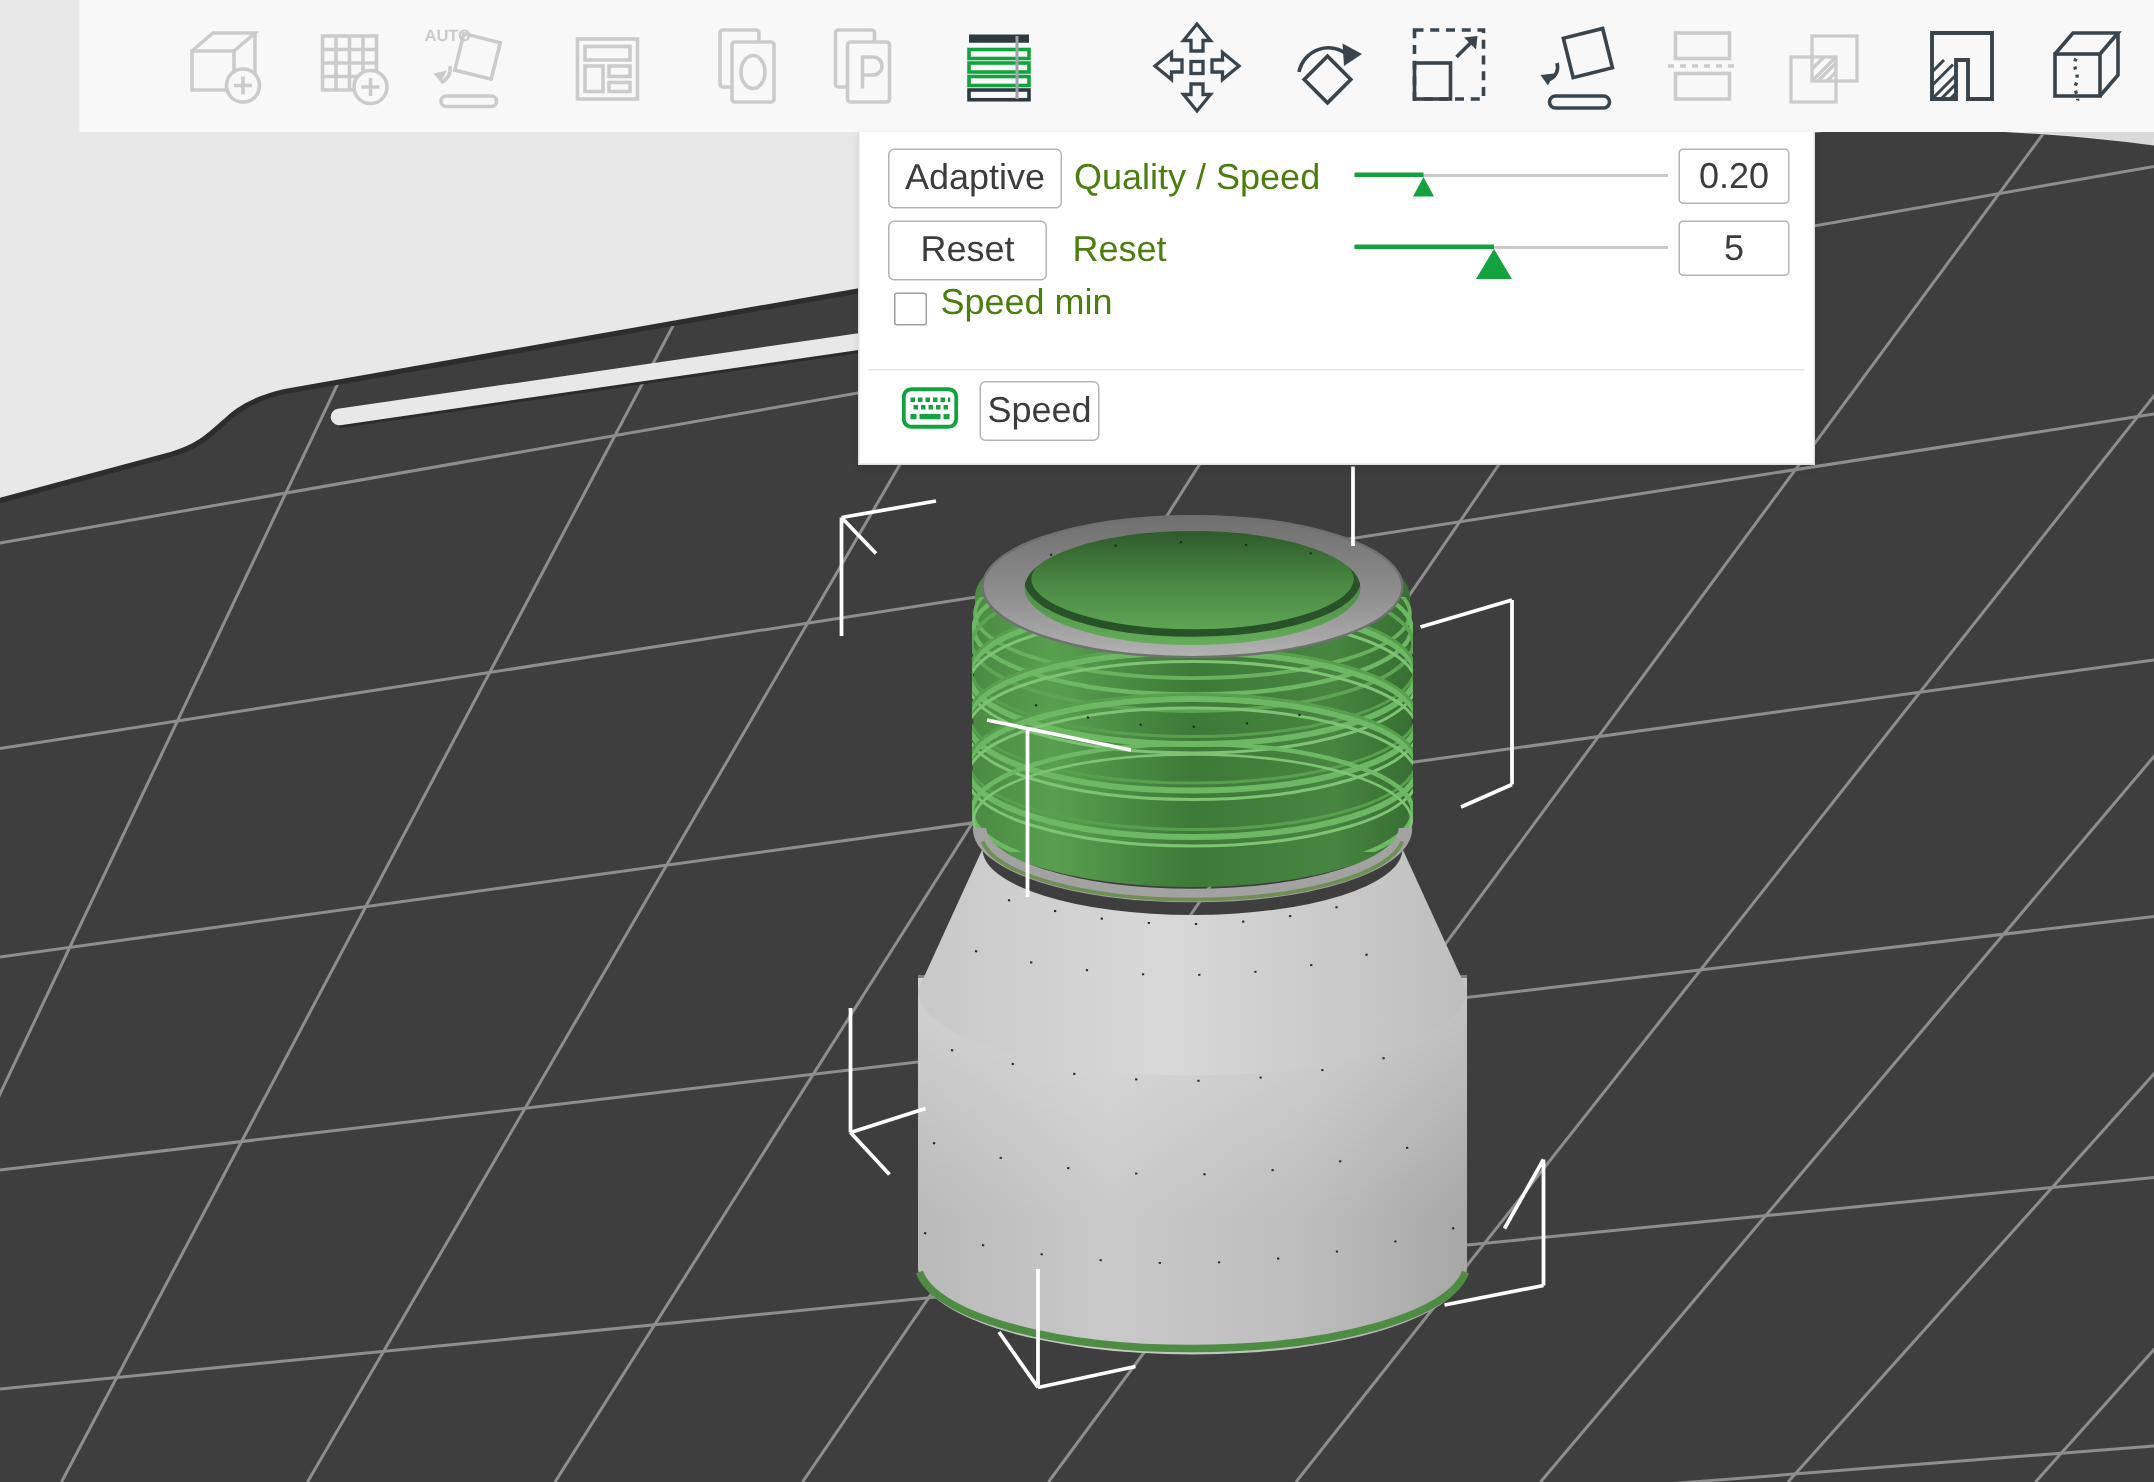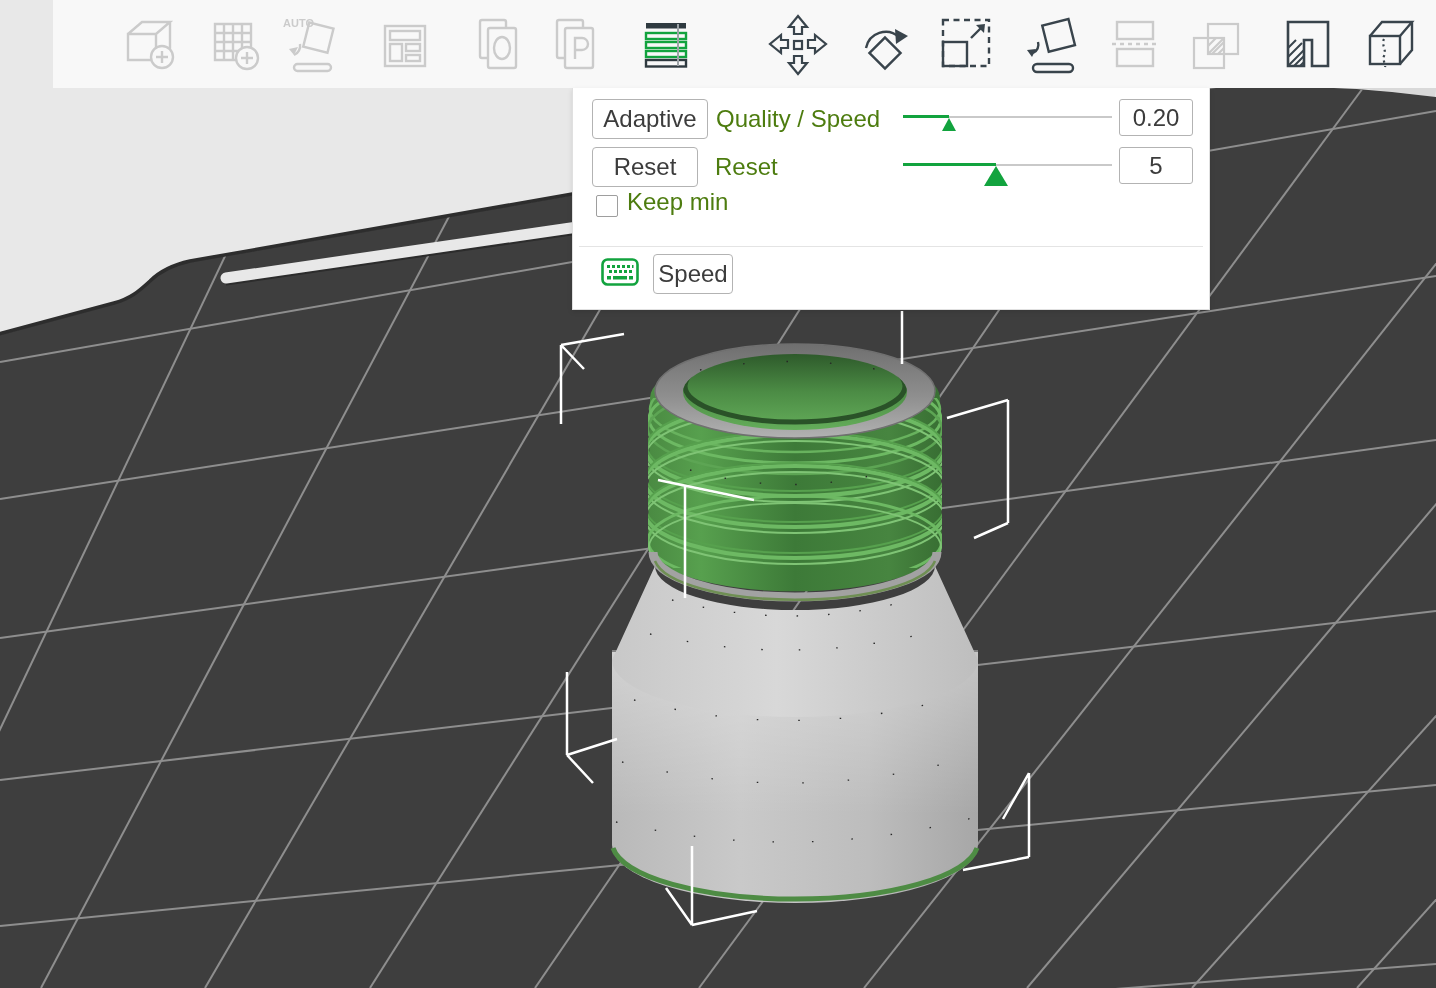--- a/index.html
+++ b/index.html
@@ -306,21 +306,21 @@
 
     <div class="pbtn" style="left:19px;top:59px;width:104px;height:38px">Reset</div>
     <div class="plabel" style="left:142px;top:65px">Reset</div>
     <div class="track" style="left:330px;top:76px;width:209px">
       <div class="fill" style="width: 93px;"></div>
     </div>
     <div class="tri large" style="left:411px;top:78px"></div>
     <div class="vbox" style="left:546px;top:59px">5</div>
 
     <div class="chk"></div>
-    <div class="plabel" style="left:54px;top:100px">Keep min</div>
+    <div class="plabel" style="left:54px;top:100px">Speed min</div>
 
     <div class="divider"></div>
 
     <div class="kbd-ico">
       <svg viewBox="0 0 38 28">
         <rect x="1.5" y="1.5" width="35" height="25" rx="5" fill="none" stroke="#12a33e" stroke-width="2.6"></rect>
         <g fill="#12a33e">
           <rect x="6" y="7" width="3" height="3"></rect>
             <rect x="11" y="7" width="3" height="3"></rect>
           <rect x="16" y="7" width="3" height="3"></rect>

